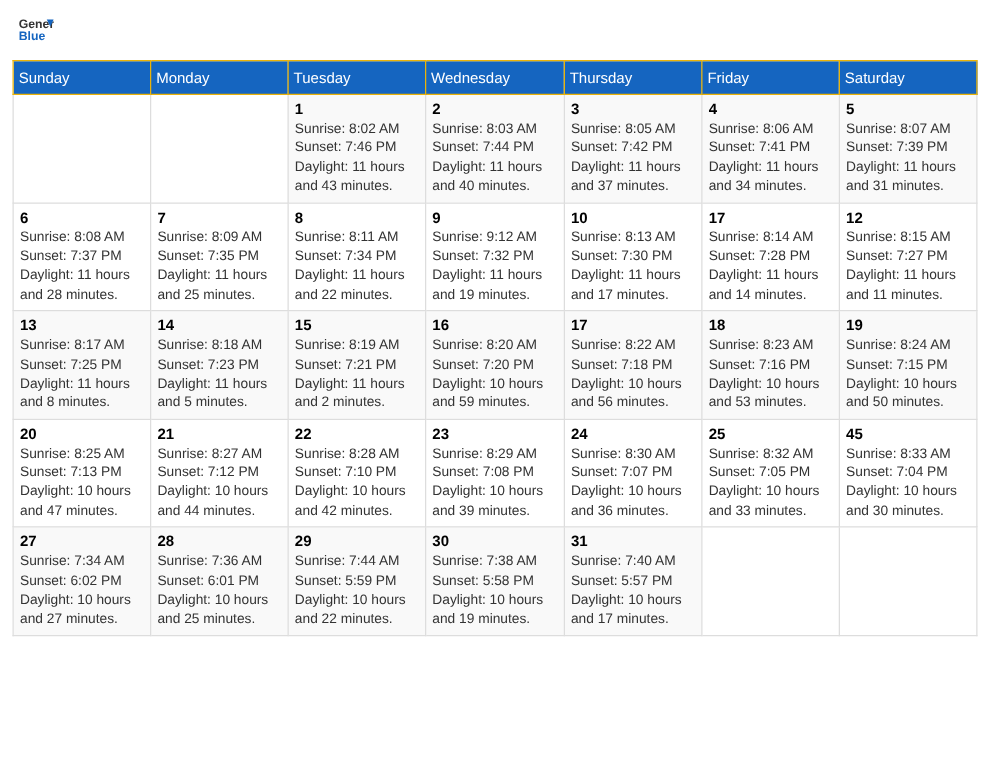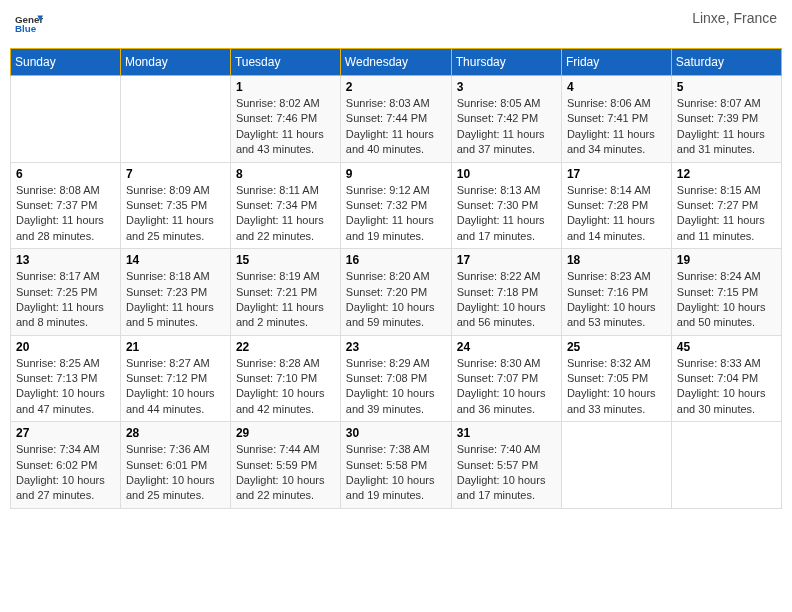--- a/index.html
+++ b/index.html
@@ -88,21 +88,20 @@
 
 <div class="header">
   <div class="logo">
     <svg class="logo-icon" viewBox="0 0 40 40">
       <text x="0" y="18" font-size="14" font-weight="bold" fill="#333">General</text>
       <text x="0" y="32" font-size="14" font-weight="bold" fill="#1565c0">Blue</text>
       <polygon points="32,8 40,8 36,16" fill="#1565c0"></polygon>
     </svg>
   </div>
   <div class="title-block">
-    <div class="location">Linxe, France</div>
   </div>
 </div>
 
 <table>
   <thead>
     <tr>
     <th>Sunday</th>
         <th>Monday</th>
         <th>Tuesday</th>
         <th>Wednesday</th>

